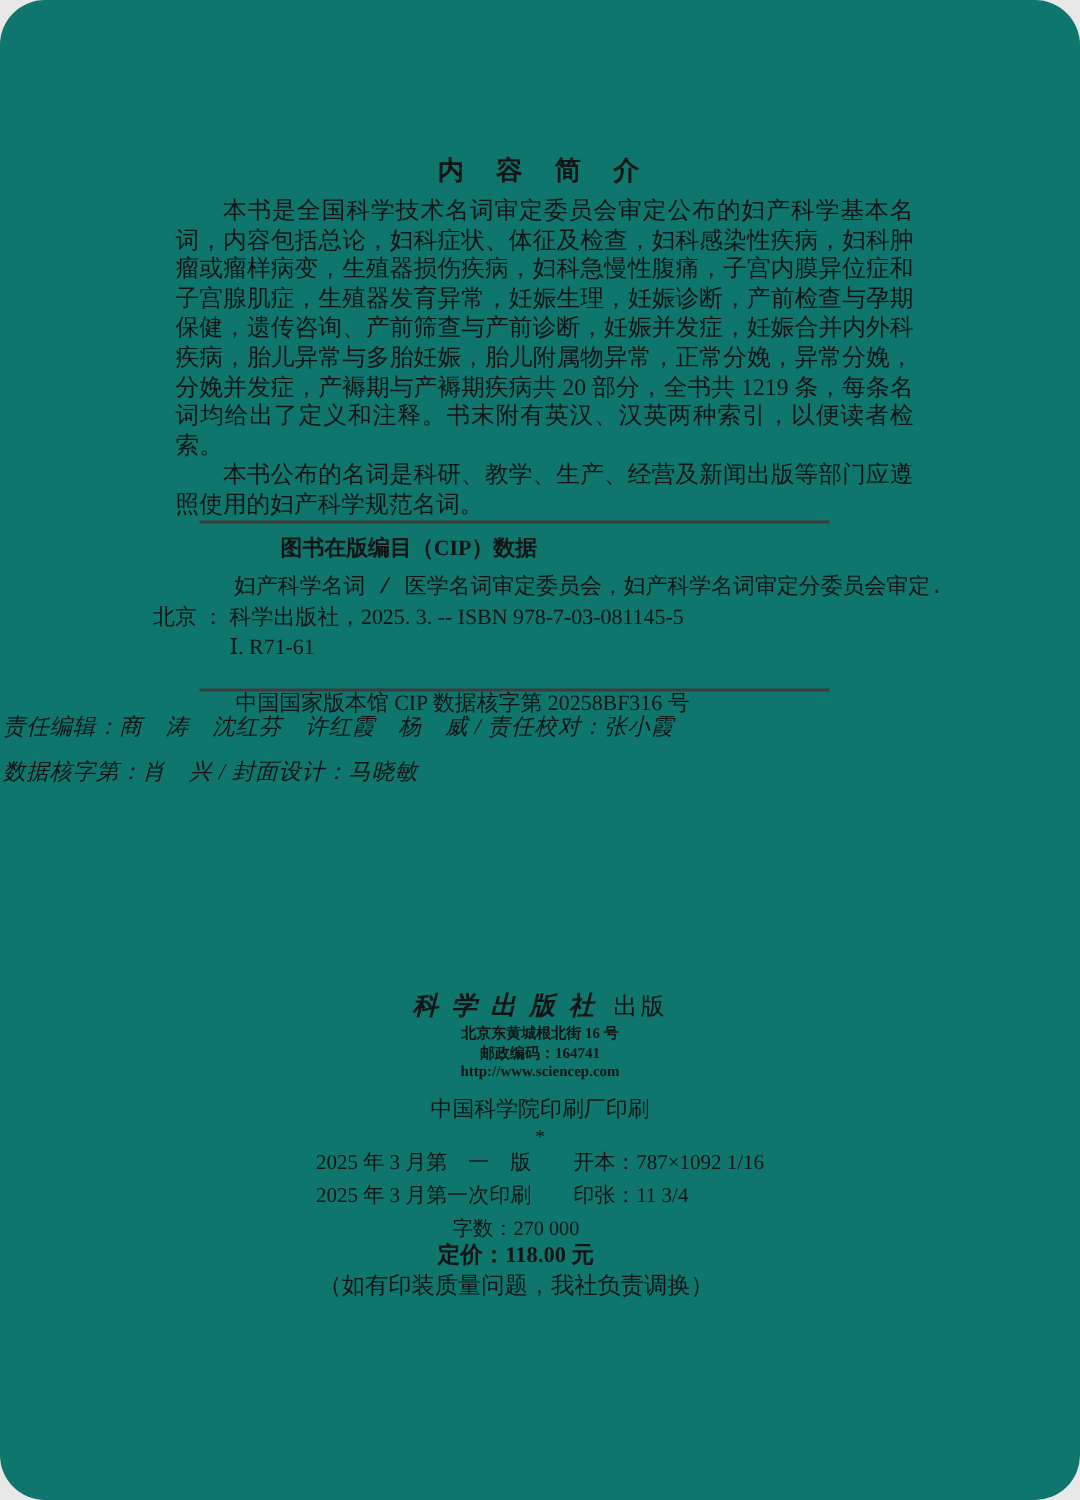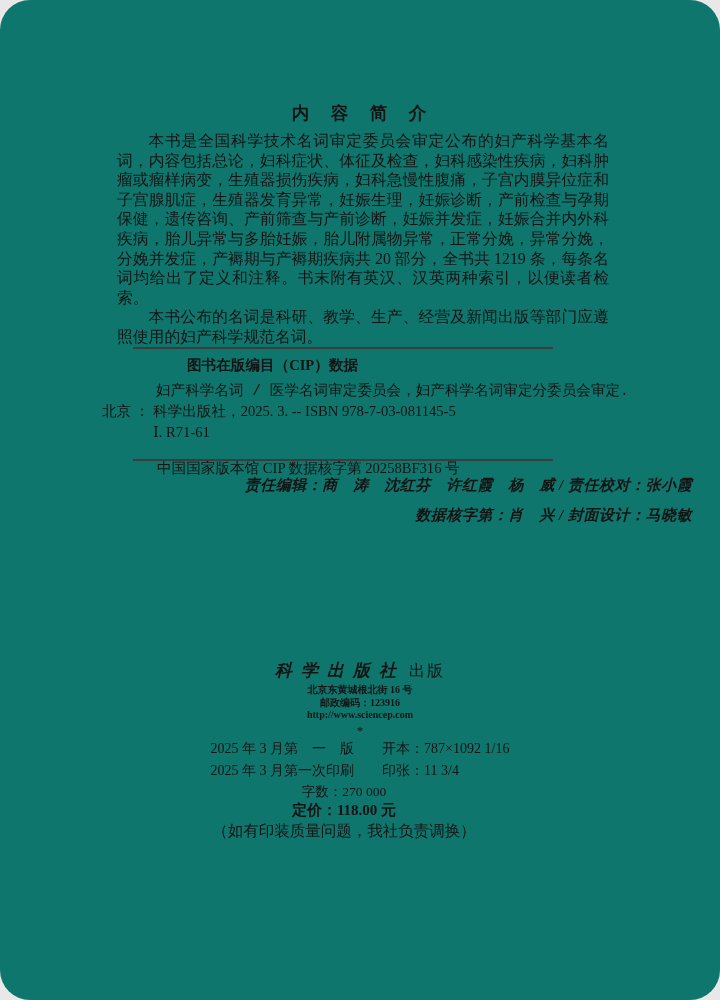--- a/index.html
+++ b/index.html
@@ -50,25 +50,25 @@
     white-space: nowrap;
   }
   .cip-heading { top: 356px; left: 147px; font-weight: bold; padding-left: 40px; }
   .cip-record { top: 381px; left: 156px; font-family: Liberation Mono, monospace; }
   .cip-pub    { top: 402px; left: 102px; }
   .cip-class  { top: 423px; left: 153px; }
   .cip-reg    { top: 443px; left: 157px; margin-top: 16px; }
   .credits {
     position: absolute;
     top: 470px;
-    left: 16px;
+    left: 2px;
     width: 676px;
-    text-align: right;
+    text-align: left;
     font-style: italic;
-    font-weight: 700;
+    font-weight: 400;
     font-size: 15px;
     line-height: 30px;
     letter-spacing: 0.5px;
   }
   .publisher {
     position: absolute;
     top: 659px;
     left: 0;
     width: 720px;
     text-align: center;
@@ -125,22 +125,23 @@
     <div>责任编辑：商　涛　沈红芬　许红霞　杨　威 / 责任校对：张小霞</div>
     <div>数据核字第：肖　兴 / 封面设计：马晓敏</div>
   </div>
 
   <div class="publisher">
     <div class="press-line">
       <span class="press-name">科学出版社</span>
       <span class="press-suffix">出版</span>
     </div>
     <div class="pub-addr first">北京东黄城根北街 16 号</div>
-    <div class="pub-addr">邮政编码：123916</div>
+    <div class="pub-addr">邮政编码：164741</div>
     <div class="pub-addr">http://www.sciencep.com</div>
+    <div class="pub-printer">中国科学院印刷厂印刷</div>
     <div class="pub-star">*</div>
     <div>
       <div class="edition-block">
         <div>2025 年 3 月第　一　版　　开本：787×1092 1/16</div>
         <div>2025 年 3 月第一次印刷　　印张：11 3/4</div>
       </div>
     </div>
     <div class="bottom-block">
       <div class="pub-words">字数：270 000</div>
       <div class="pub-price">定价：118.00 元</div>

